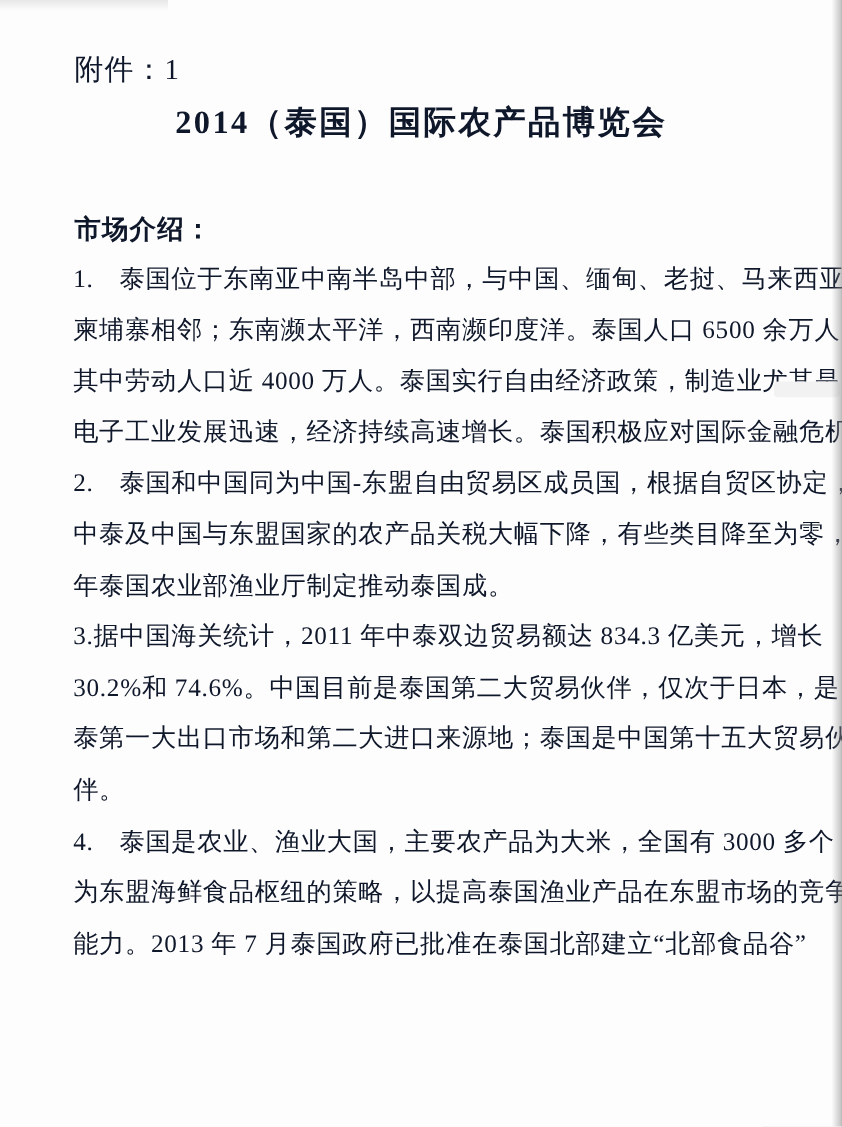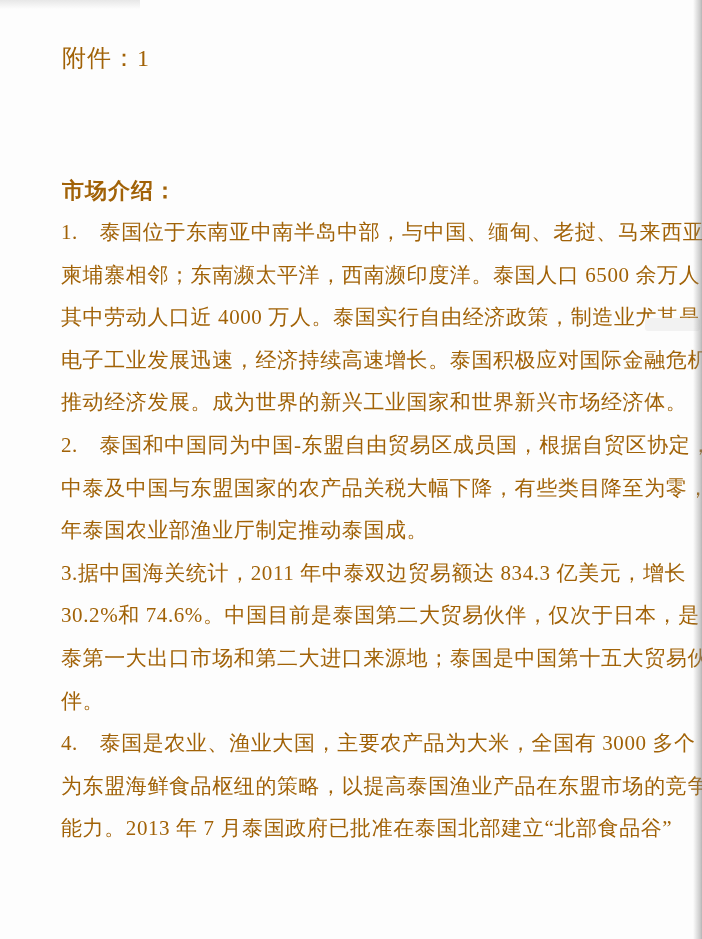--- a/index.html
+++ b/index.html
@@ -8,21 +8,21 @@
     background: #e9e9e9;
   }
   .page {
     position: relative;
     width: 702px;
     height: 939px;
     margin: 0 auto;
     background: #fdfdfd;
     overflow: hidden;
     font-family: "Liberation Serif", "DejaVu Serif", serif;
-    color: #a16207;
+    color: #0f172a;
   }
   .attachment {
     position: absolute;
     top: 42px;
     left: 62px;
     font-size: 24px;
     letter-spacing: 1px;
     white-space: pre;
   }
   .title {
@@ -89,29 +89,29 @@
     pointer-events: none;
   }
 </style>
 </head>
 <body>
 
 <div class="page">
 
   <div class="attachment">附件：1</div>
 
+  <h1 class="title">2014（泰国）国际农产品博览会</h1>
 
   <div class="heading">市场介绍：</div>
 
   <div class="doc-body">
     <div class="line">1.　泰国位于东南亚中南半岛中部，与中国、缅甸、老挝、马来西亚、</div>
     <div class="line">柬埔寨相邻；东南濒太平洋，西南濒印度洋。泰国人口 6500 余万人，</div>
     <div class="line">其中劳动人口近 4000 万人。泰国实行自由经济政策，制造业尤其是</div>
     <div class="line">电子工业发展迅速，经济持续高速增长。泰国积极应对国际金融危机，</div>
-    <div class="line">推动经济发展。成为世界的新兴工业国家和世界新兴市场经济体。</div>
 
     <div class="line">2.　泰国和中国同为中国-东盟自由贸易区成员国，根据自贸区协定，</div>
     <div class="line">中泰及中国与东盟国家的农产品关税大幅下降，有些类目降至为零，</div>
     <div class="line">年泰国农业部渔业厅制定推动泰国成。</div>
 
     <div class="line">3.据中国海关统计，2011 年中泰双边贸易额达 834.3 亿美元，增长</div>
     <div class="line">30.2%和 74.6%。中国目前是泰国第二大贸易伙伴，仅次于日本，是</div>
     <div class="line">泰第一大出口市场和第二大进口来源地；泰国是中国第十五大贸易伙</div>
     <div class="line">伴。</div>
 

